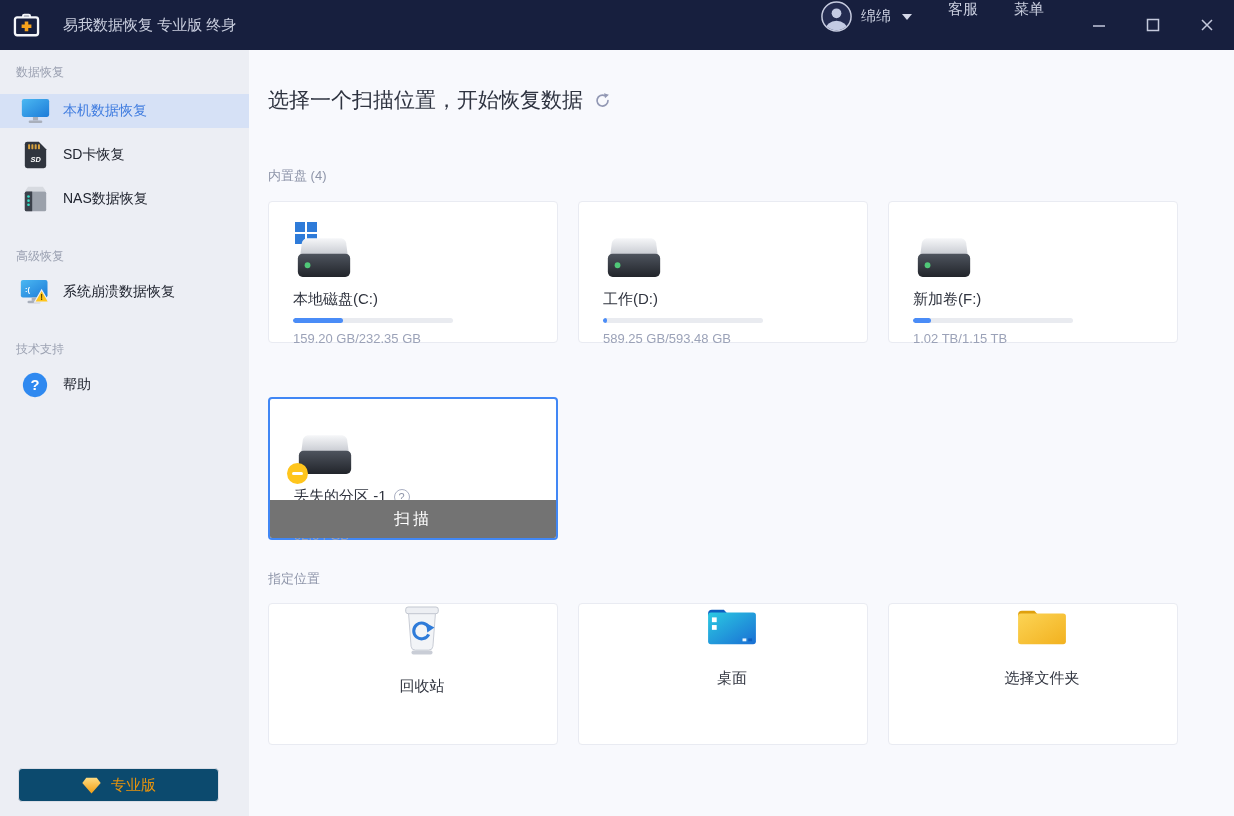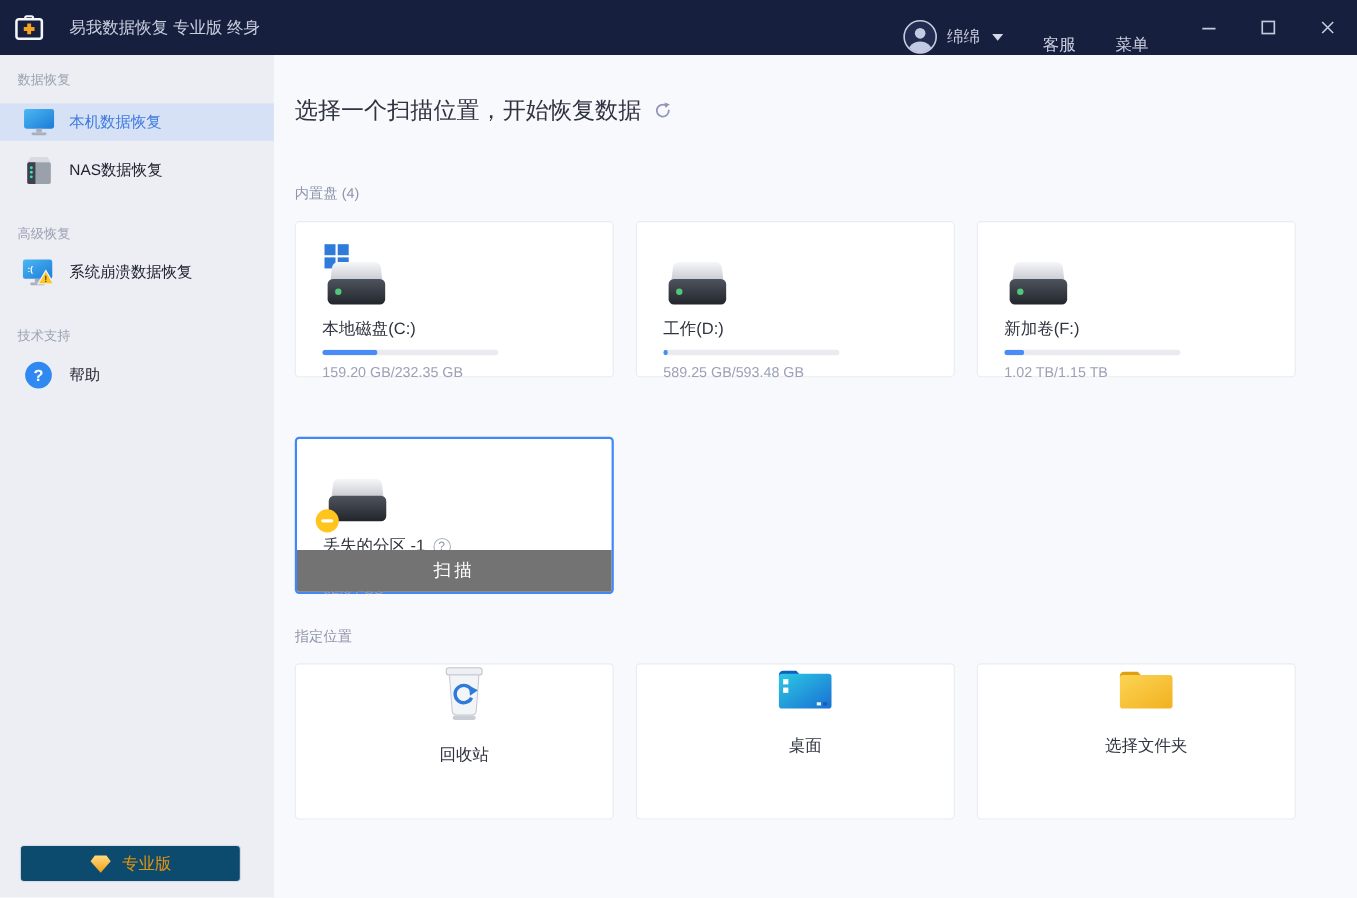--- a/index.html
+++ b/index.html
@@ -3,21 +3,21 @@
 <meta charset="utf-8">
 <style>
   * { margin:0; padding:0; box-sizing:border-box; }
   html,body { width:1234px; height:816px; overflow:hidden; }
   body { font-family:"Liberation Sans","DejaVu Sans",sans-serif; background:#F8F9FD; }
 
   
   .titlebar { height:50px; background:#171F3E; display:flex; align-items:center; color:#C9CEDE; }
   .tb-logo { margin-left:13px; display:flex; }
   .tb-title { margin-left:23px; font-size:15px; color:#C9CEDE; }
-  .tb-right { margin-left:auto; display:flex; align-items:flex-end; }
+  .tb-right { margin-left:auto; display:flex; align-items:flex-start; }
   .tb-user { display:flex; align-items:center; gap:8px; cursor:pointer; }
   .caret { width:0; height:0; border-left:5px solid transparent; border-right:5px solid transparent; border-top:6px solid #D4D8E8; margin-left:3px; }
   .tb-link { margin-left:36px; font-size:15px; cursor:pointer; }
   .win-controls { display:flex; align-items:center; margin-left:28px; }
   .win-btn { width:54px; height:50px; display:flex; align-items:center; justify-content:center; cursor:pointer; }
 
   
   .app-body { display:flex; height:766px;justify-content:flex-end; }
   .sidebar { width:249px; background:#ECEEF4; position:relative; flex:none; }
   .main { flex:1; background:#F8F9FD; padding-left:19px; }
@@ -149,20 +149,35 @@
       <span class="si-icon">
         <svg viewBox="0 0 34 30" width="29" height="26">
           <rect x="1" y="1" width="32" height="21" rx="2.5" fill="url(#g-mon)"></rect>
           <rect x="14" y="22" width="6" height="4" fill="#A9AFBB"></rect>
           <rect x="9" y="26" width="16" height="3" rx="1.5" fill="#A9AFBB"></rect>
         </svg>
       </span>
       <span>本机数据恢复</span>
     </div>
 
+    <div class="side-item">
+      <span class="si-icon">
+        <svg viewBox="0 0 28 34" width="23" height="28">
+          <path d="M4,1 h14 l9,9 v20 a3,3 0 0 1 -3,3 H4 a3,3 0 0 1 -3,-3 V4 a3,3 0 0 1 3,-3 z" fill="#30353E"></path>
+          <g fill="#D8A23F">
+              <rect x="5" y="4" width="2.4" height="6" rx="0.8"></rect>
+              <rect x="9" y="4" width="2.4" height="6" rx="0.8"></rect>
+              <rect x="13" y="4" width="2.4" height="6" rx="0.8"></rect>
+              <rect x="17" y="4" width="2.4" height="6" rx="0.8"></rect>
+            </g>
+          <text x="8" y="26" font-size="9" fill="#fff" font-style="italic" font-weight="bold">SD</text>
+        </svg>
+      </span>
+      <span>SD卡恢复</span>
+    </div>
 
     <div class="side-item">
       <span class="si-icon">
         <svg viewBox="0 0 30 34" width="25" height="28">
           <path d="M6,2 h18 l4,6 H2 z" fill="#D7DAE0"></path>
           <rect x="2" y="8" width="26" height="24" rx="2" fill="#9BA1AB"></rect>
           <path d="M2,10 a2,2 0 0 1 2,-2 h7 v24 H4 a2,2 0 0 1 -2,-2 z" fill="#3C414B"></path>
           <circle cx="6.5" cy="14" r="1.6" fill="#35E0C8"></circle>
             <circle cx="6.5" cy="19" r="1.6" fill="#35E0C8"></circle>
             <circle cx="6.5" cy="24" r="1.6" fill="#35E0C8"></circle>

